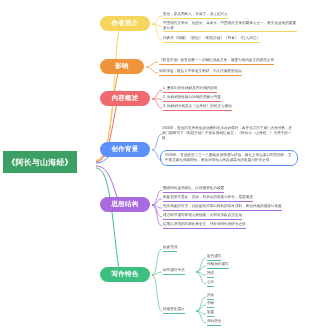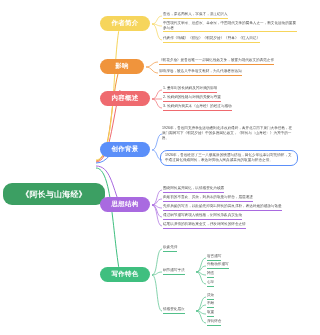--- a/index.html
+++ b/index.html
@@ -10,27 +10,26 @@
     overflow:hidden;
     position:relative;
   }
   #canvas{position:absolute;inset:0;width:300px;height:335px;}
   svg.links{position:absolute;left:0;top:0;width:300px;height:335px;pointer-events:none;}
 
   .node{position:absolute;box-sizing:border-box;}
 
   
   .root{
-    left:4px;top:152px;width:100px;height:20px;
-    background:#3c9f63;border-radius:8px;
+    left:4px;top:152px;width:72px;height:20px;
+    background:#3c9f63;border-radius:0;
     color:#ffffff;font-size:8px;font-weight:bold;
     display:flex;align-items:center;justify-content:center;
     letter-spacing:.2px;
     box-shadow:0 0 0 1px #3c9f63;
-    margin-top:32px;
   }
 
   
   .b1{
     position:absolute;height:15px;border-radius:8px;
     color:#ffffff;font-size:6.5px;font-weight:bold;
     display:flex;align-items:center;justify-content:center;
     letter-spacing:.2px;white-space:nowrap;
   }
 

